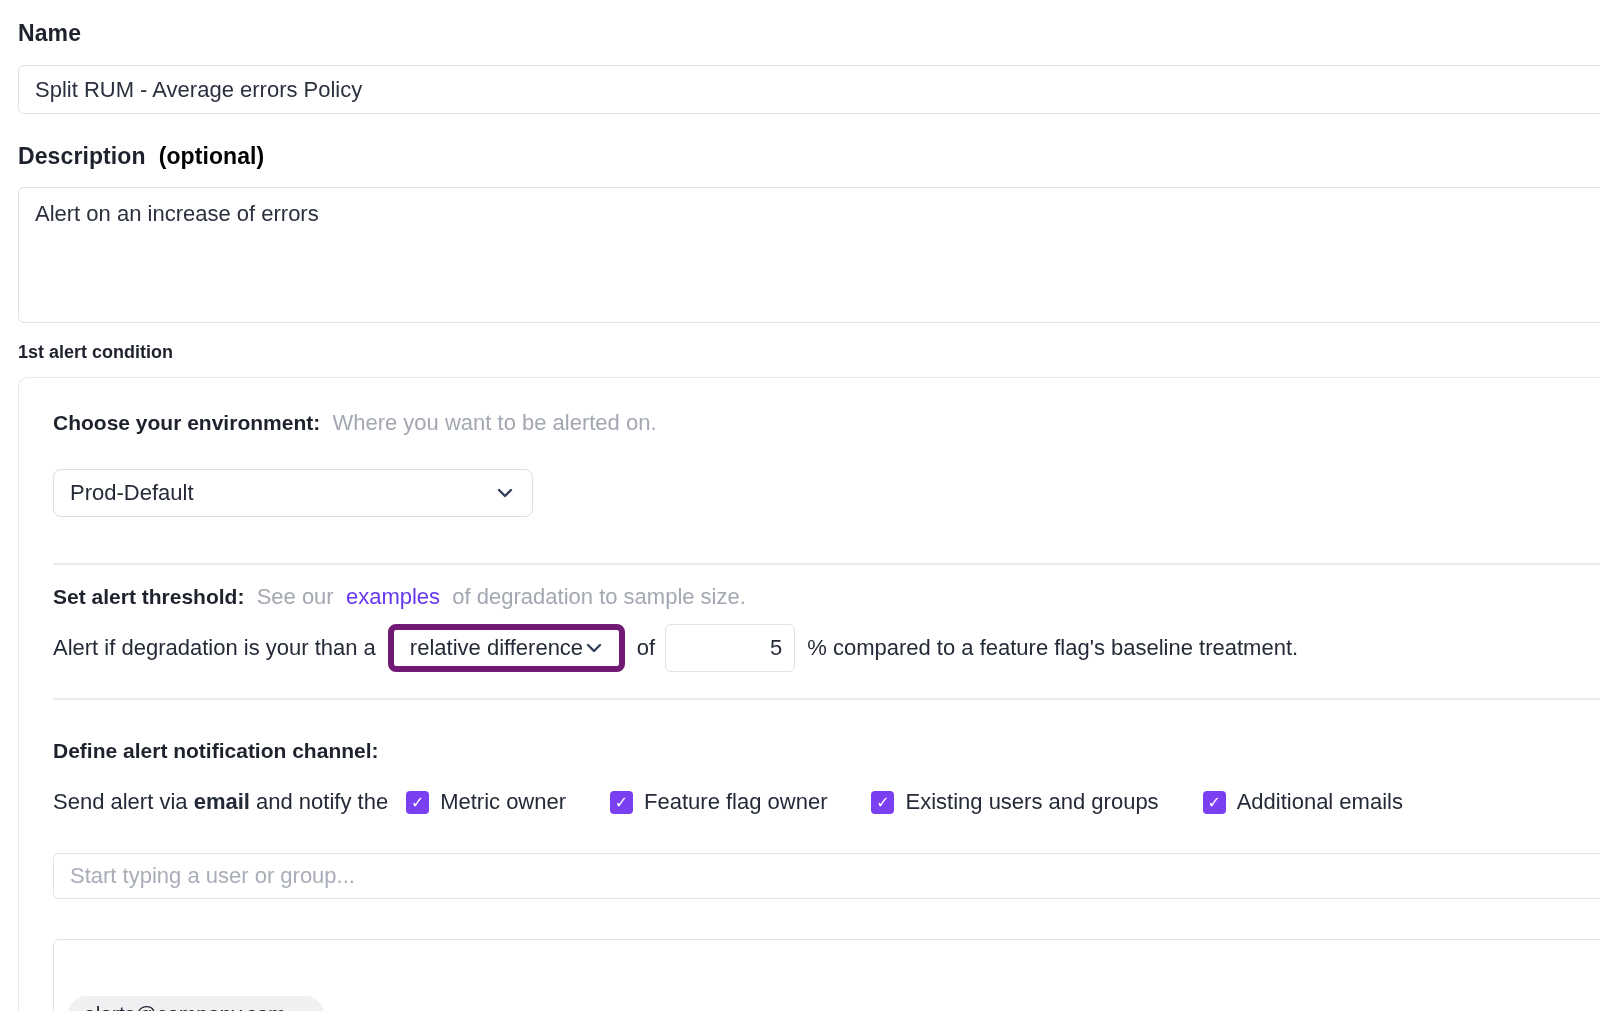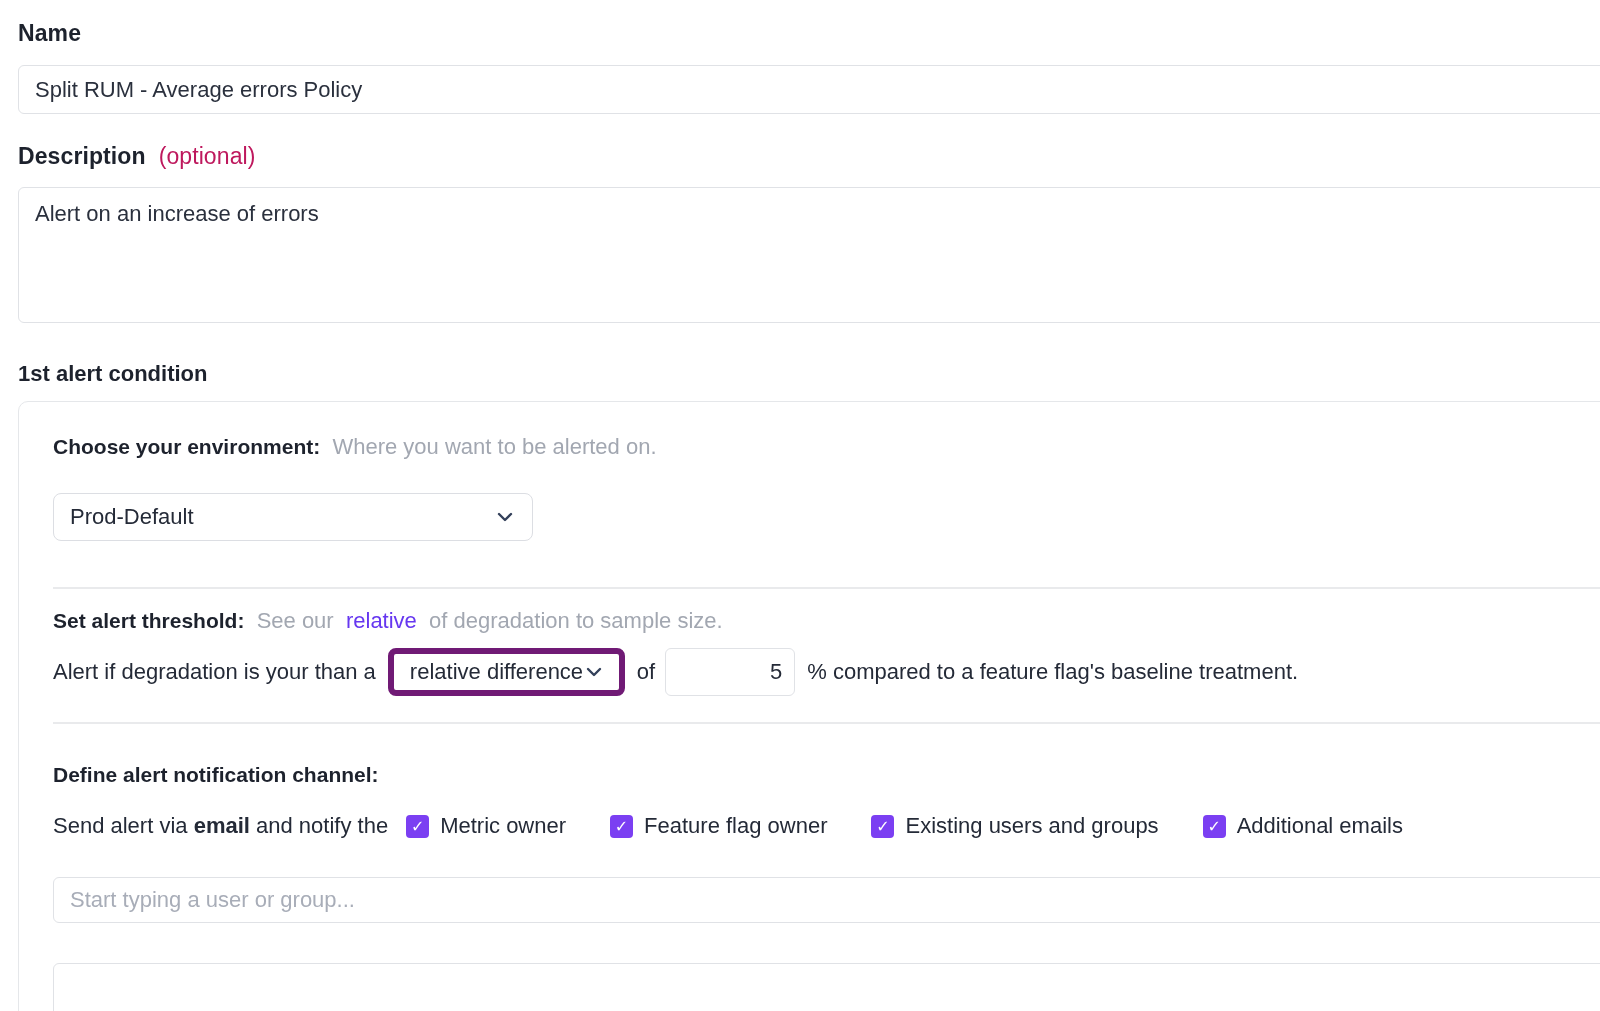--- a/index.html
+++ b/index.html
@@ -15,22 +15,22 @@
     padding: 20px 0 0 18px;
     overflow: hidden;
   }
   .field-label {
     font-size: 23px;
     font-weight: 700;
     color: #1d222d;
     letter-spacing: 0.1px;
   }
   .optional {
-    font-weight: 400;
-    color: #be185d;
+    font-weight: 700;
+    color: #000000;
   }
   .text-input {
     display: block;
     width: 1640px;               
     height: 49px;
     margin-top: 18px;
     border: 1px solid #e0e2e6;
     border-radius: 6px;
     padding: 0 16px;
     font-family: inherit;
@@ -49,22 +49,22 @@
     padding: 11px 16px;
     font-family: inherit;
     font-size: 22px;
     color: #2a303d;
     line-height: 1.35;
     resize: none;
     outline: none;
   }
   .desc-row { margin-top: 29px; }
   .condition-heading {
-    margin-top: 38px;
-    font-size: 22px;
+    margin-top: 19px;
+    font-size: 18px;
     font-weight: 700;
     color: #1d222d;
   }
   .condition-box {
     margin-top: 14px;
     width: 1640px;               
     min-height: 700px;           
     border: 1.5px solid #e5e7ea;
     border-radius: 10px 0 0 0;
     padding: 32px 0 40px 34px;
@@ -236,21 +236,21 @@
           <path d="M5 8 L11 14 L17 8" stroke="#33405a" stroke-width="2.4" stroke-linecap="round" stroke-linejoin="round"></path>
         </svg>
       </span>
     </div>
 
     <div class="divider"></div>
 
     <div class="threshold-label-row">
       <span class="section-label">Set alert threshold:</span>
       <span class="hint">&nbsp;<span>See our</span>&nbsp;</span>
-      <span class="link">relative</span>
+      <span class="link">examples</span>
       <span class="hint">&nbsp;<span>of degradation to sample size.</span></span>
     </div>
 
     <div class="sentence-row">
       <span>Alert if degradation is your than a</span>
       <span class="inline-select">
         <span>relative difference</span>
         <span class="chev">
           <svg width="22" height="22" viewBox="0 0 22 22" fill="none">
             <path d="M5 8 L11 14 L17 8" stroke="#33405a" stroke-width="2.4" stroke-linecap="round" stroke-linejoin="round"></path>

